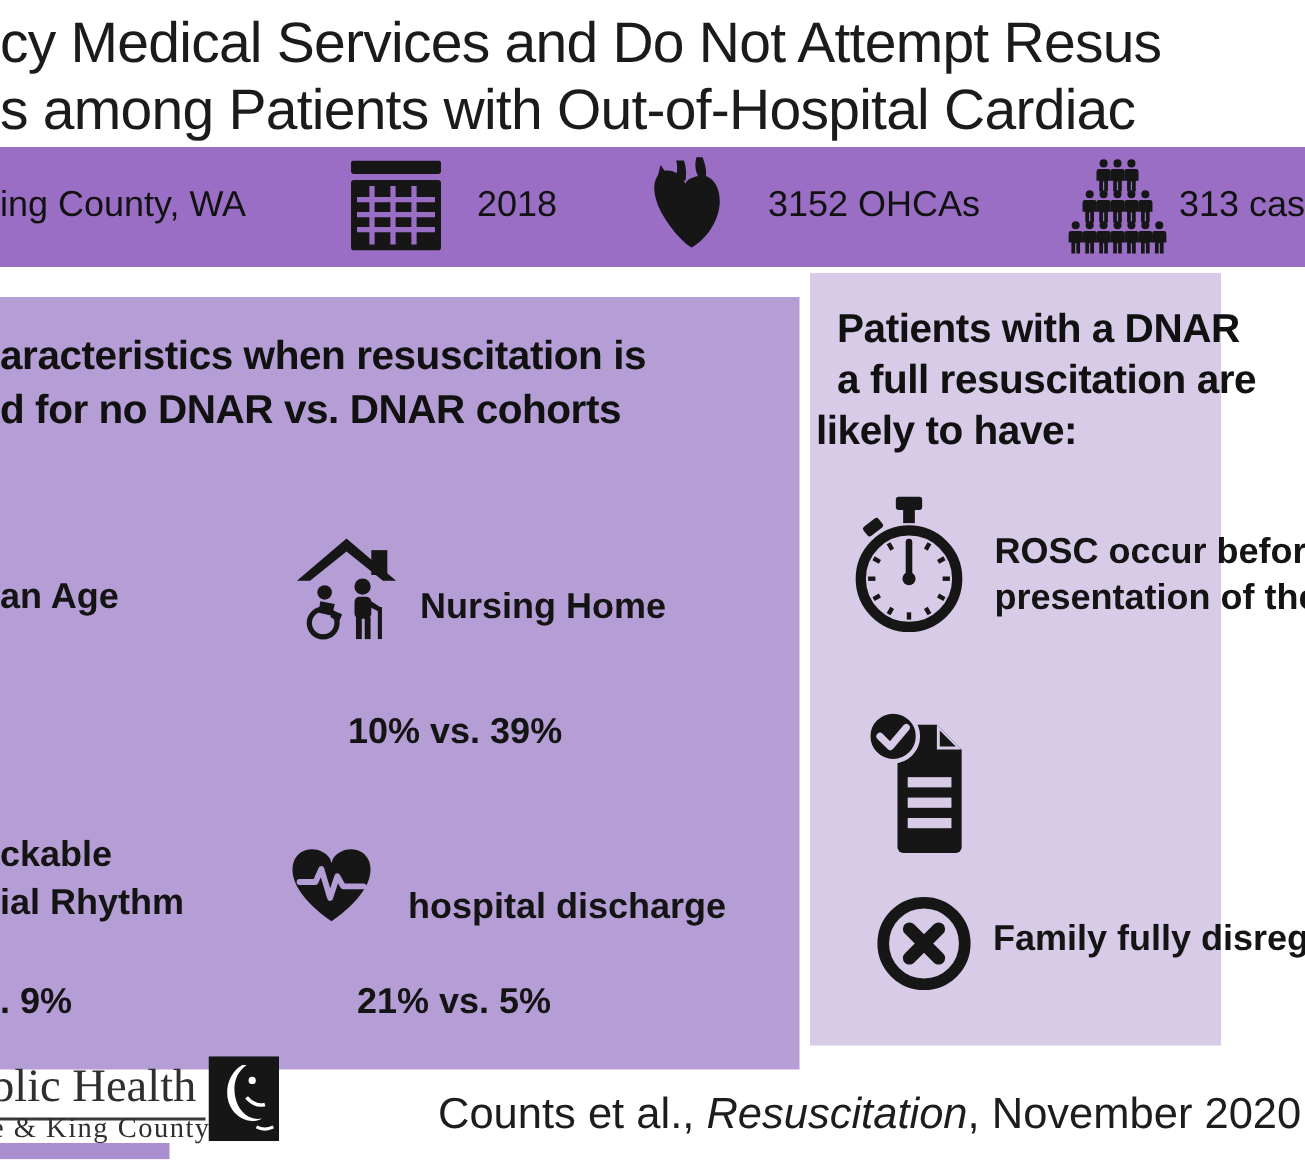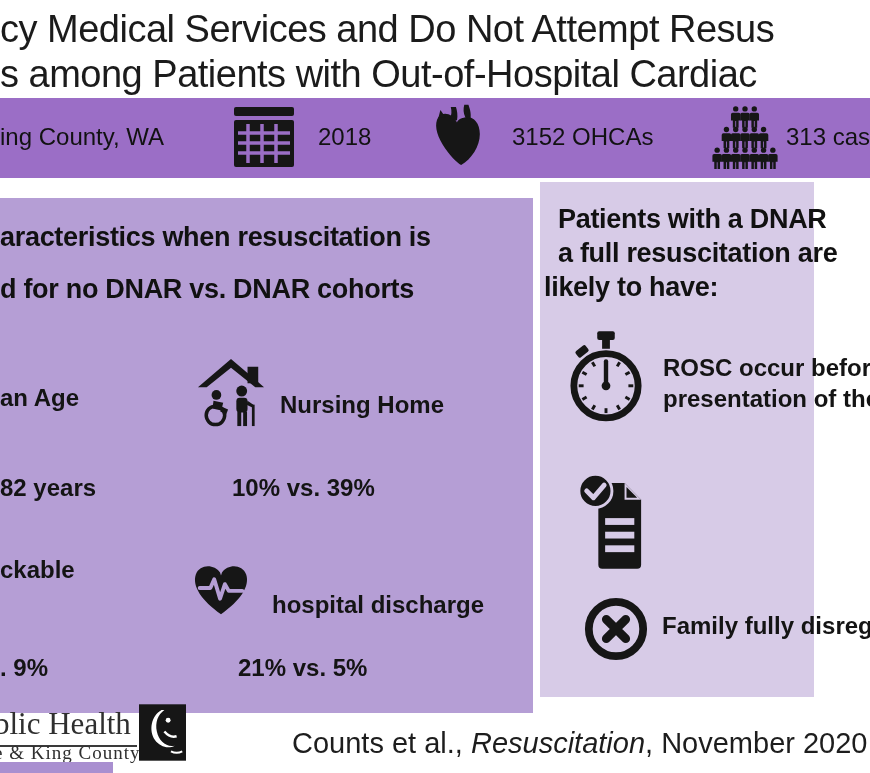--- a/index.html
+++ b/index.html
@@ -88,21 +88,21 @@
           <use href="#pp" x="41" y="49"></use>
           <use href="#pp" x="50" y="49"></use>
           <use href="#pp" x="59" y="49"></use>
       </svg>
     </span>
     <div class="abs r24" style="left:786px;top:25px">313 cases</div>
   </div>
 
   <div id="left-panel">
     <div class="abs h-left" style="left:0;top:24px">aracteristics when resuscitation is</div>
-    <div class="abs h-left" style="left:0;top:76px">d for no DNAR vs. DNAR cohorts</div>
+    <div class="abs h-left" style="left:0;top:60px">d for no DNAR vs. DNAR cohorts</div>
 
     <div class="abs b24" style="left:0;top:186px">an Age</div>
 
     <span class="abs icon" style="left:196px;top:156px">
       <svg width="70" height="78" viewBox="0 0 72 76">
         <path class="ink" d="M2 32 L36 3 L70 32 L61 32 L36 12 L11 32 Z"></path>
         <rect class="ink" x="53" y="11" width="11" height="17"></rect>
         <g class="ink">
           <circle cx="21" cy="40" r="5"></circle>
           <path d="M18 46 L28 48 L26 56 L17 54 Z"></path>
@@ -114,24 +114,24 @@
           <rect x="41.5" y="43" width="11.5" height="15" rx="3.5"></rect>
           <rect x="42.5" y="57" width="4" height="15"></rect>
           <rect x="48.5" y="57" width="4" height="15"></rect>
           <path d="M53 46 L59 50 L58 53 L52 50 Z"></path>
           <rect x="57.5" y="50" width="2.8" height="22"></rect>
         </g>
       </svg>
     </span>
     <div class="abs b24" style="left:280px;top:193px">Nursing Home</div>
 
-    <div class="abs b24" style="left:0;top:276px">82 years</div>
     <div class="abs b24" style="left:232px;top:276px">10% vs. 39%</div>
 
     <div class="abs b24" style="left:0;top:358px">ckable</div>
+    <div class="abs b24" style="left:0;top:390px">ial Rhythm</div>
 
     <span class="abs icon" style="left:190px;top:360px">
       <svg width="62" height="60" viewBox="0 0 64 60">
         <path class="ink" d="M32 57 C12 43 2 28 6 16 C10 5 25 5 31 14 L32 17 L33 14 C39 5 54 5 58 16 C62 28 52 43 32 57 Z"></path>
         <polyline class="cuts-left" stroke-width="4" stroke-linejoin="round" stroke-linecap="round" points="10,30 21,30 25,21 31,41 36,26 40,33 54,33"></polyline>
       </svg>
     </span>
     <div class="abs b24" style="left:272px;top:393px">hospital discharge</div>
 
     <div class="abs b24" style="left:0;top:456px">. 9%</div>

